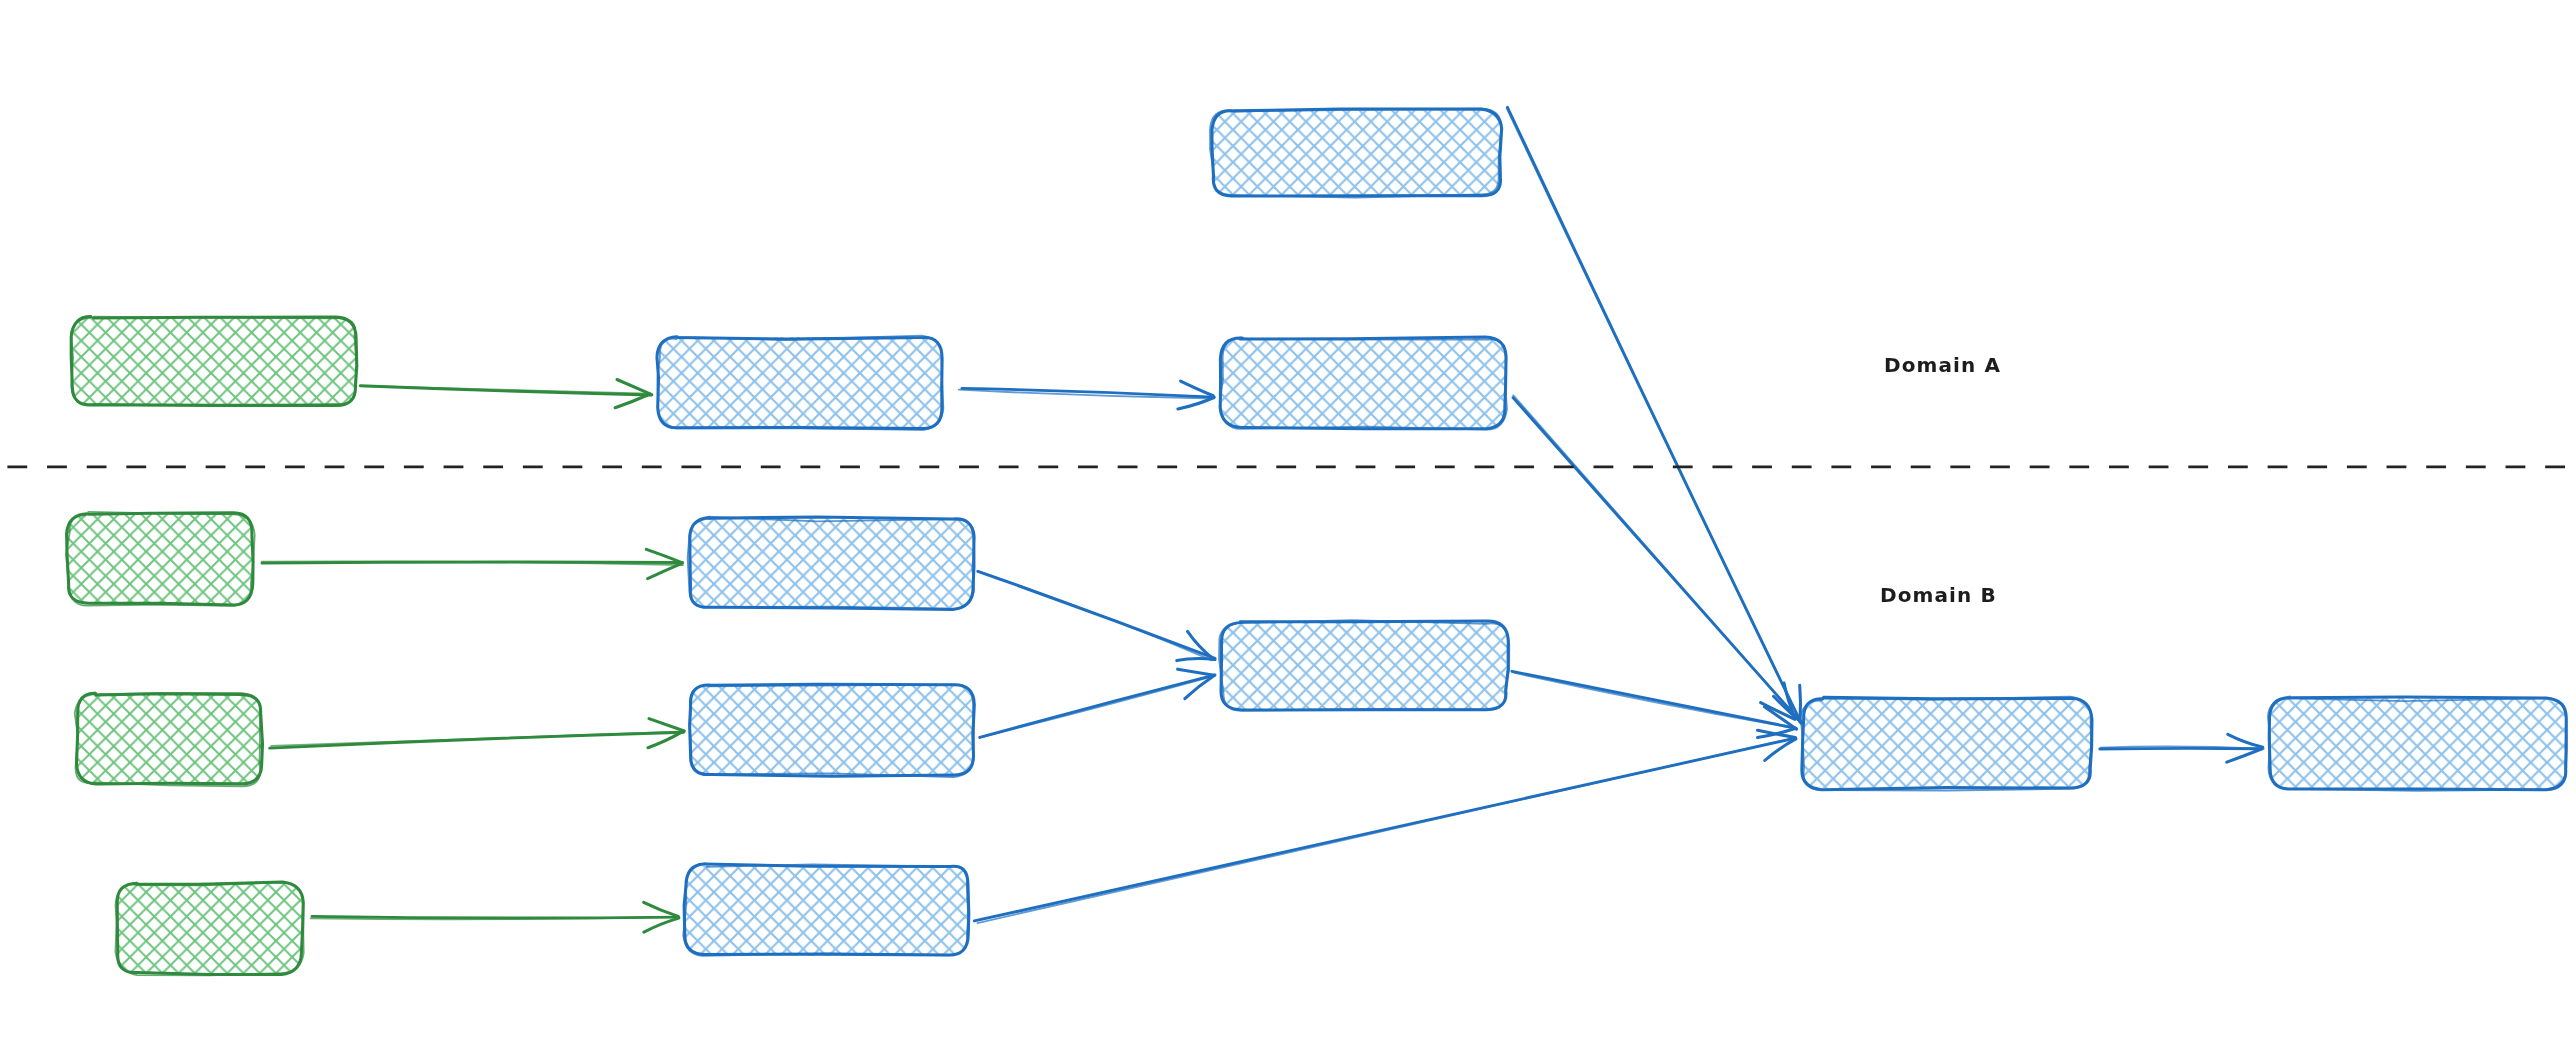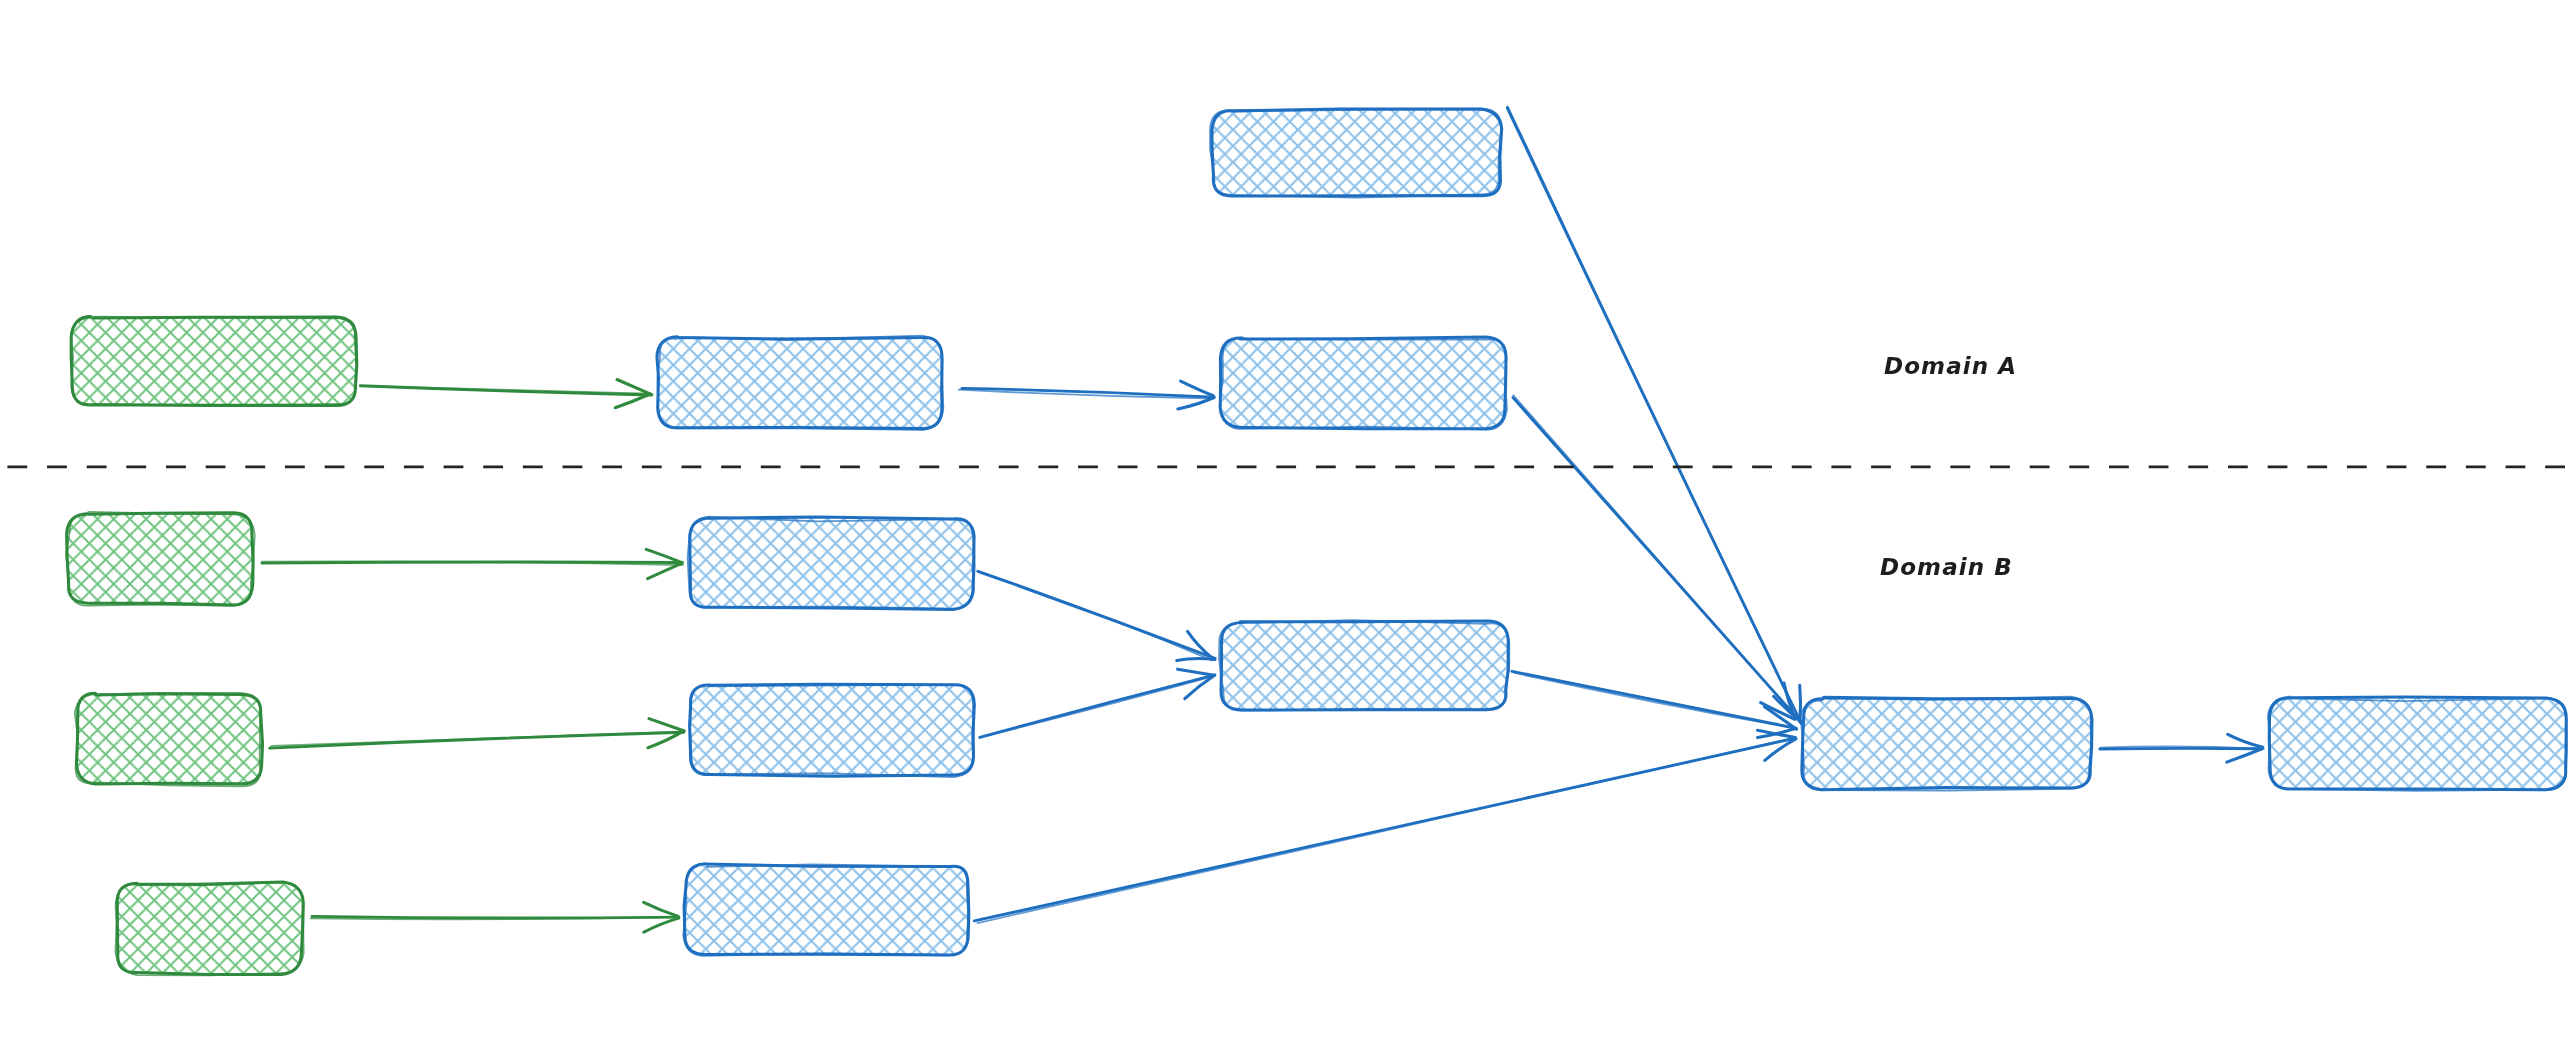--- a/index.html
+++ b/index.html
@@ -21,22 +21,21 @@
   #diagram-svg {
     position: absolute;
     top: 0;
     left: 0;
     width: 2576px;
     height: 1049px;
   }
   .domain-label {
     position: absolute;
     font-family: "DejaVu Sans", sans-serif;
-    font-size: 23px;
-    font-style: italic;
+    font-size: 20px;
     font-weight: 600;
     letter-spacing: 1.1px;
     color: #1d1d1d;
     white-space: nowrap;
     user-select: none;
   }
 </style>
 </head>
 <body>
 
@@ -196,16 +195,16 @@
           <path d="M 2541.0 774.3 L 2667.9 773.5 L 2825.0 774.5 Q 2847.4 776.1 2847.4 796.6 L 2847.4 831.2 L 2846.7 853.4 Q 2848.6 874.8 2824.8 876.4 L 2684.0 875.5 L 2541.2 875.5 Q 2518.7 875.9 2518.8 852.9 L 2517.8 819.3 L 2518.1 796.0 Q 2519.3 774.1 2539.9 774.4" fill="none" stroke="#1f6fc0" stroke-width="3.4" stroke-linecap="round" stroke-linejoin="round" opacity="1"></path>
           <path d="M 2540.4 774.8 L 2666.8 778.0 L 2825.1 774.8 Q 2846.8 775.8 2847.3 798.5 L 2846.6 827.6 L 2847.0 851.3 Q 2847.9 873.5 2824.0 876.0 L 2682.1 877.6 L 2540.9 875.3 Q 2517.5 873.8 2516.9 852.1 L 2518.9 818.6 L 2516.4 795.7 Q 2516.3 777.0 2540.9 772.8" fill="none" stroke="#1f6fc0" stroke-width="2" stroke-linecap="round" stroke-linejoin="round" opacity="0.72"></path>
         </g>
       </g>
     <g id="divider-layer">
         <line x1="8" y1="518" x2="2848" y2="518" stroke="#232323" stroke-width="3" stroke-dasharray="22 22"></line>
       </g>
   </svg>
 
   <div class="domain-label" id="label-domain-a" style="left: 1884px; top: 353px;">Domain A</div>
-  <div class="domain-label" id="label-domain-b" style="left: 1880px; top: 554px;">Domain B</div>
+  <div class="domain-label" id="label-domain-b" style="left: 1880px; top: 583px;">Domain B</div>
 
 </div>
 
 
 </body></html>

